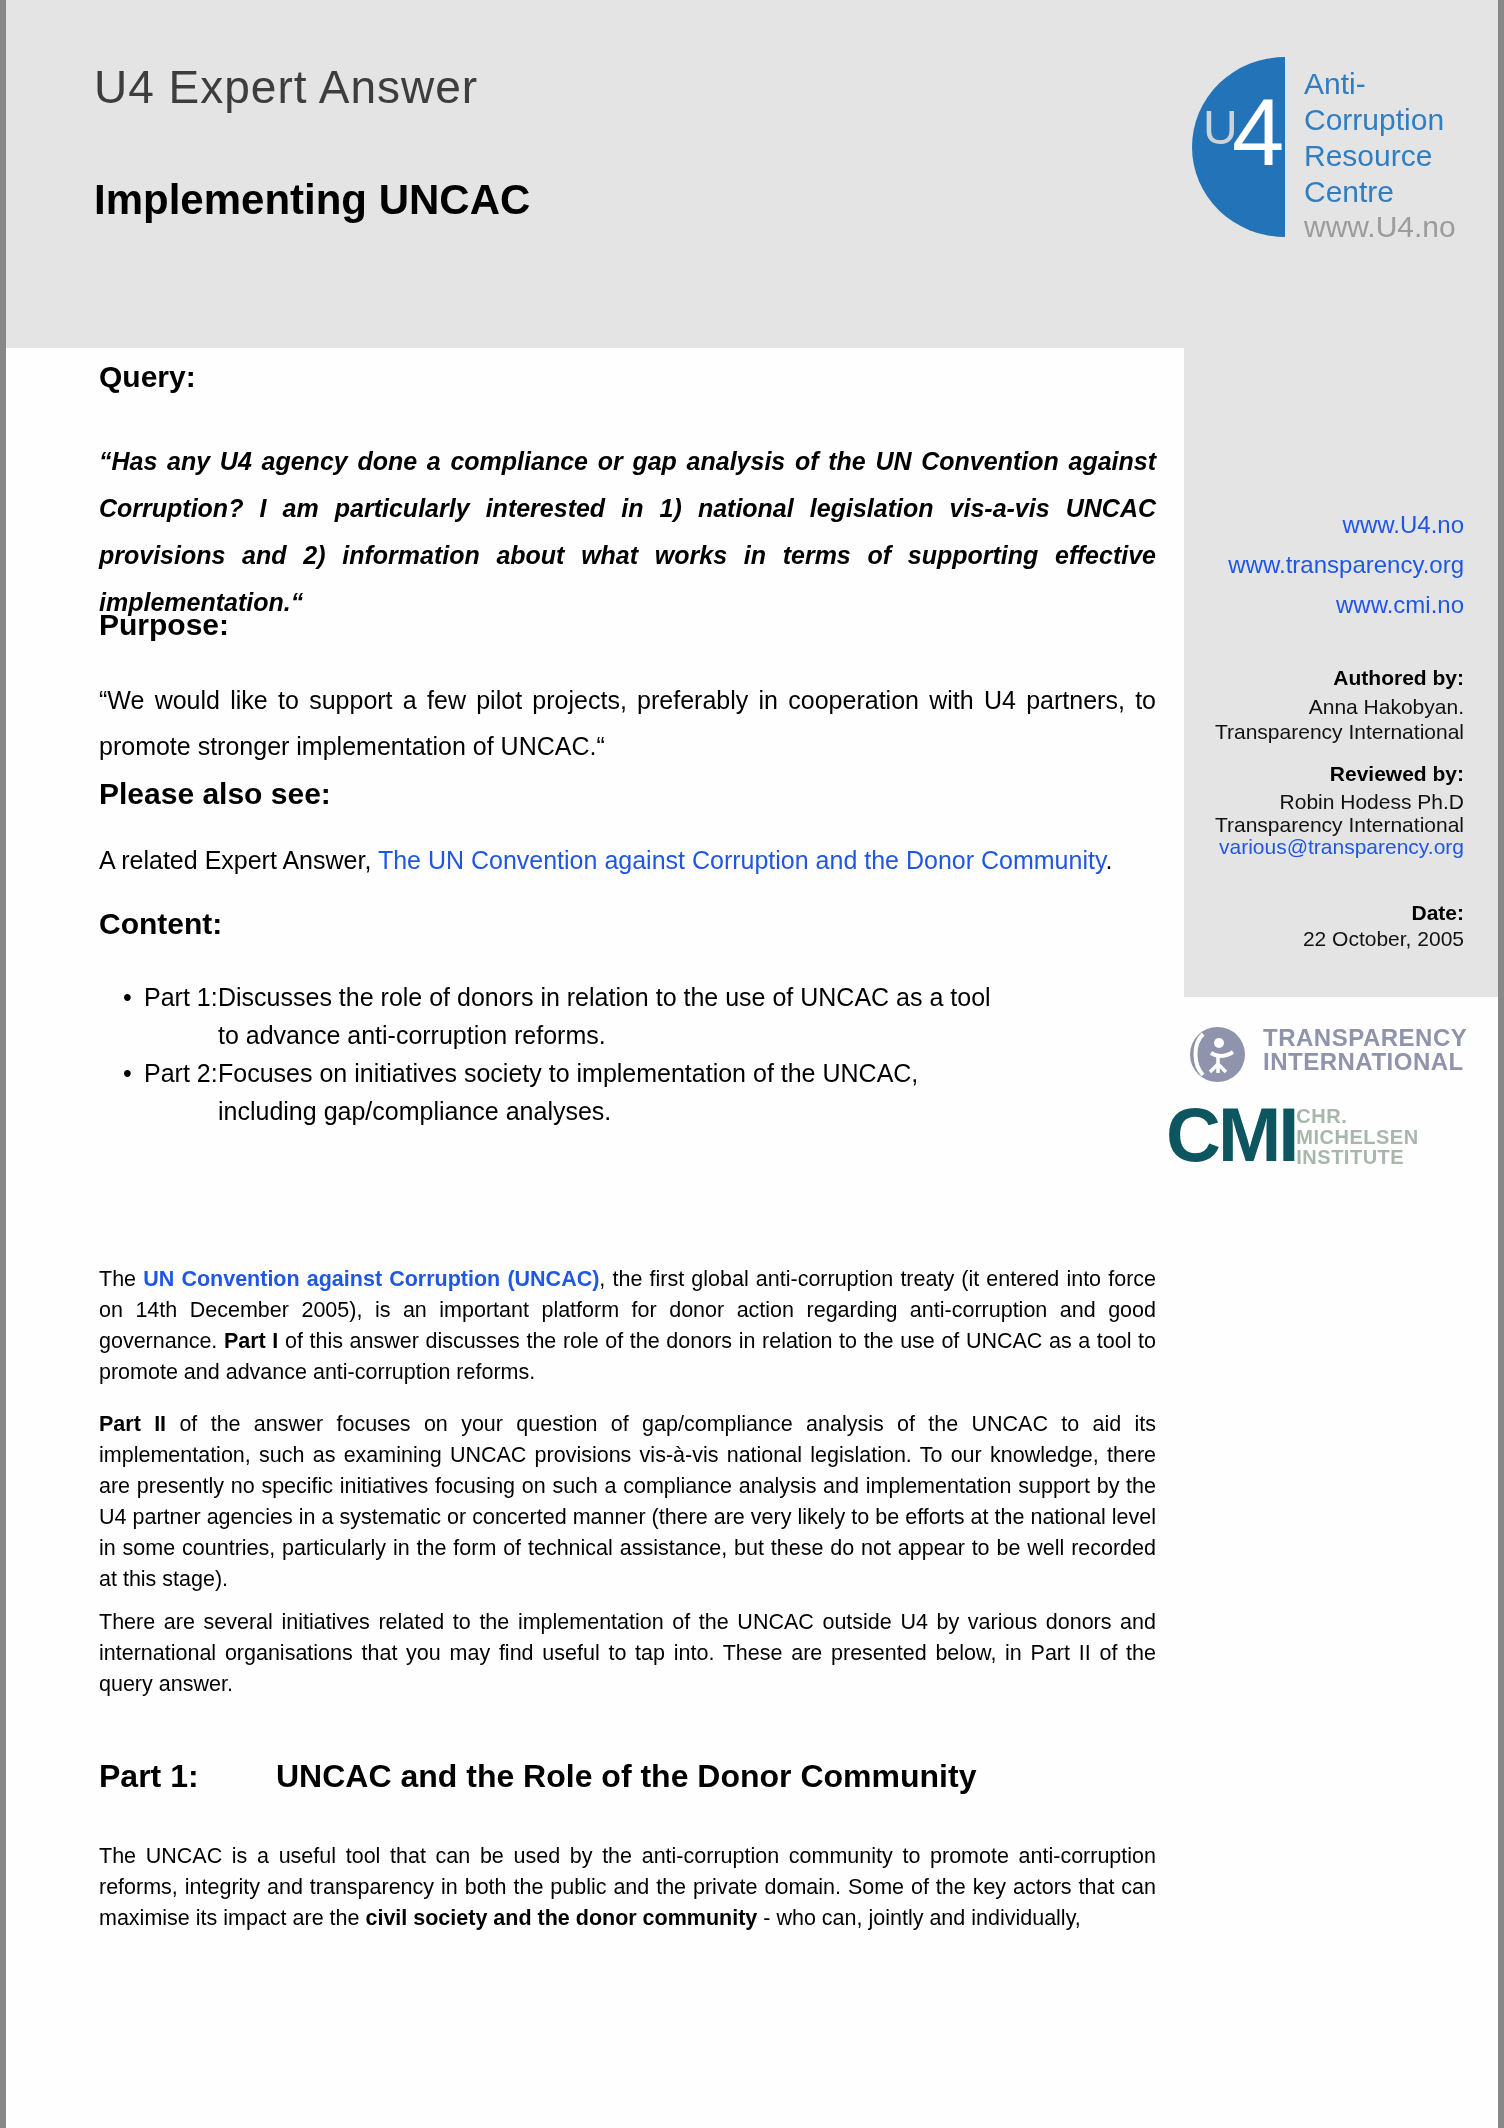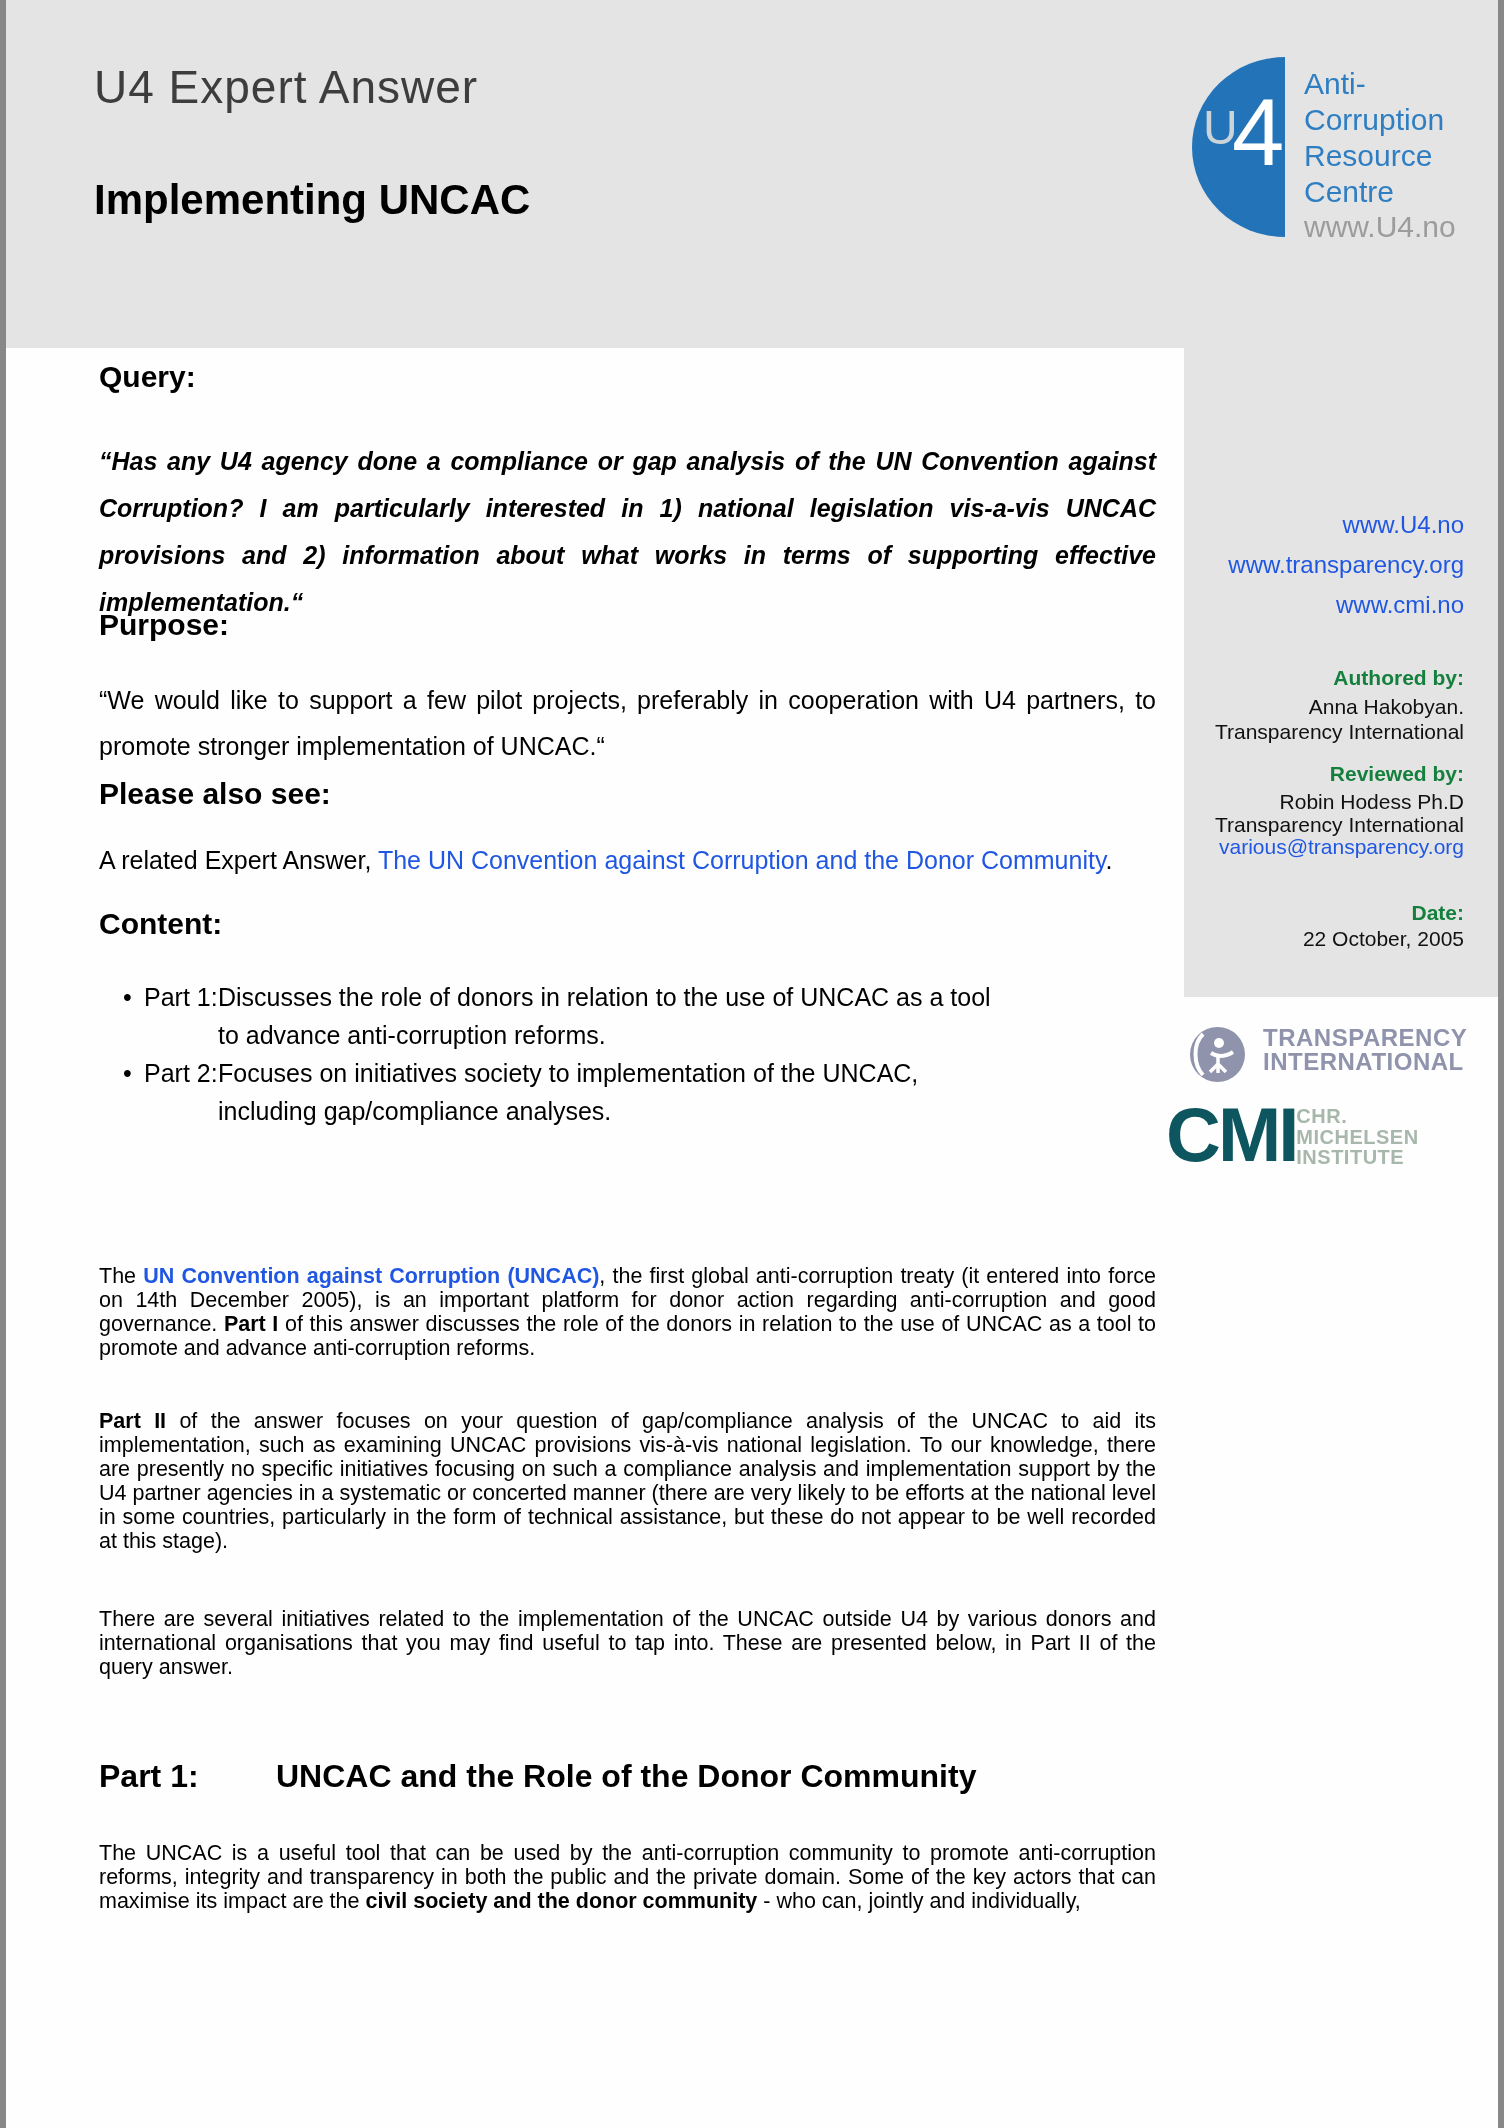--- a/index.html
+++ b/index.html
@@ -30,21 +30,21 @@
     border-radius:93px 0 0 93px / 90px 0 0 90px;}
   .u4-u{left:1197px;top:104px;font-size:48px;font-weight:400;color:#ccd4d9;line-height:1;}
   .u4-4{left:1226px;top:86px;font-size:94px;font-weight:300;color:#ffffff;line-height:1;}
   .u4-lines{left:1298px;top:66px;font-size:30px;line-height:36px;color:var(--logo-text-blue);}
   .u4-url{left:1298px;top:210px;font-size:30px;color:var(--muted);}
 
   
   .sidebar{left:1178px;top:348px;width:326px;height:649px;background:var(--gray);}
   .sidebar .abs{right:46px;text-align:right;white-space:nowrap;}
   .sb-link{font-size:24px;color:var(--link);cursor:pointer;}
-  .sb-label{font-size:21px;font-weight:bold;color:#15803d;}
+  .sb-label{font-size:21px;font-weight:bold;color:#000000;}
   .sb-text{font-size:21px;line-height:25px;color:#111;}
   .sb-email{font-size:21px;color:var(--link);cursor:pointer;}
 
   
   .ti-logo{left:1183px;top:1026px;display:flex;align-items:flex-start;gap:17px;}
   .ti-text{font-size:24px;line-height:24px;font-weight:bold;letter-spacing:.5px;color:var(--ti);}
   .cmi-logo{left:1160px;top:1102px;display:flex;align-items:center;}
   .cmi-abbr{font-size:76px;line-height:66px;font-weight:800;letter-spacing:-3px;color:var(--cmi);}
   .cmi-side{margin-top:4px;font-size:20px;line-height:20.5px;font-weight:bold;
     letter-spacing:.5px;color:var(--cmi-side);}
@@ -52,21 +52,21 @@
   
   .col{left:93px;width:1057px;}
   .h-section{font-size:30px;font-weight:bold;}
   .quote{font-size:25px;font-weight:bold;font-style:italic;line-height:47px;text-align:justify;}
   .plaintext{font-size:25px;line-height:46px;text-align:justify;}
   .see-line{font-size:25px;line-height:34px;}
   .bullets{font-size:25px;}
   .bullet-item{position:relative;padding-left:119px;line-height:38px;}
   .bullet-dot{position:absolute;left:24px;top:0;}
   .bullet-label{position:absolute;left:45px;top:0;}
-  .bodypara{font-size:21.5px;line-height:24px;text-align:justify;}
+  .bodypara{font-size:21.5px;line-height:31px;text-align:justify;}
   .part-heading{height:42px;font-size:32px;font-weight:bold;}
   .part-heading .ph-title{position:absolute;left:177px;top:0;}
   .seg-bold{font-weight:bold;}
   .seg-link{color:var(--link);cursor:pointer;}
   .seg-linkbold{color:var(--link);font-weight:bold;cursor:pointer;}
 </style>
 </head>
 <body>
 
 <div class="page">

